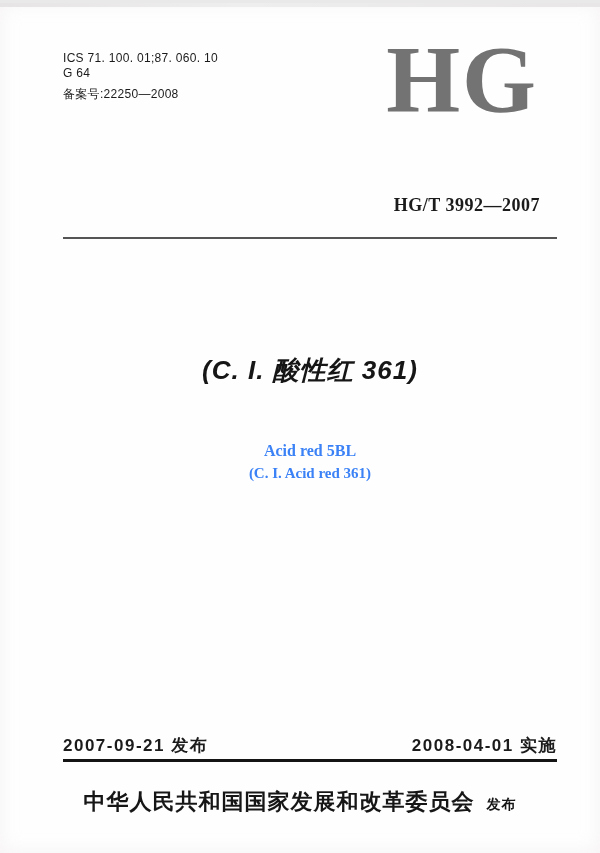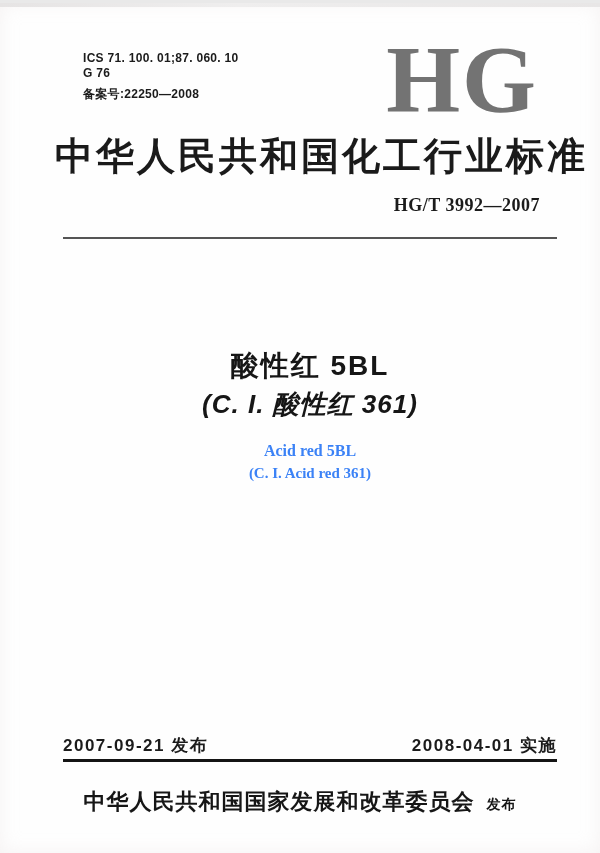--- a/index.html
+++ b/index.html
@@ -13,23 +13,22 @@
   }
   .page{
     position:absolute;inset:0;
     background:#fefefe;
     border-top:3px solid #e9e9e9;
     box-shadow:inset 0 0 18px rgba(230,220,220,.35);
   }
   
   .meta{
     position:absolute;left:63px;top:48px;
-    font-size:12px;font-weight:bold;line-height:15px;
+    font-size:12px;font-weight:normal;line-height:15px;
     letter-spacing:.3px;
-    margin-left:20px;
   }
   .meta .record{margin-top:6px;}
   
   .logo{
     position:absolute;top:30px;right:62px;
     font-family:"Liberation Serif","DejaVu Serif",serif;
     font-weight:bold;font-size:95px;line-height:95px;
     letter-spacing:2px;color:#737373;
   }
   
@@ -90,34 +89,32 @@
   }
 </style>
 </head>
 <body>
 
 <div class="page">
   <div class="scan-edge"></div>
 
   <div class="meta">
     <div>ICS 71. 100. 01;87. 060. 10</div>
-    <div>G 76</div>
+    <div>G 64</div>
     <div class="record">备案号:22250—2008</div>
   </div>
 
   <div class="logo">HG</div>
 
-  <div class="std-type">中华人民共和国化工行业标准</div>
 
   <div class="std-no">HG/T 3992—2007</div>
 
   <div class="rule-top"></div>
 
   <div class="title-zh">
-    <div class="l1">酸性红 5BL</div>
     <div class="l2">(C. I. 酸性红 361)</div>
   </div>
 
   <div class="title-en">
     <div class="l1">Acid red 5BL</div>
     <div class="l2">(C. I. Acid red 361)</div>
   </div>
 
   <div class="dates">
     <span>2007-09-21 发布</span>

